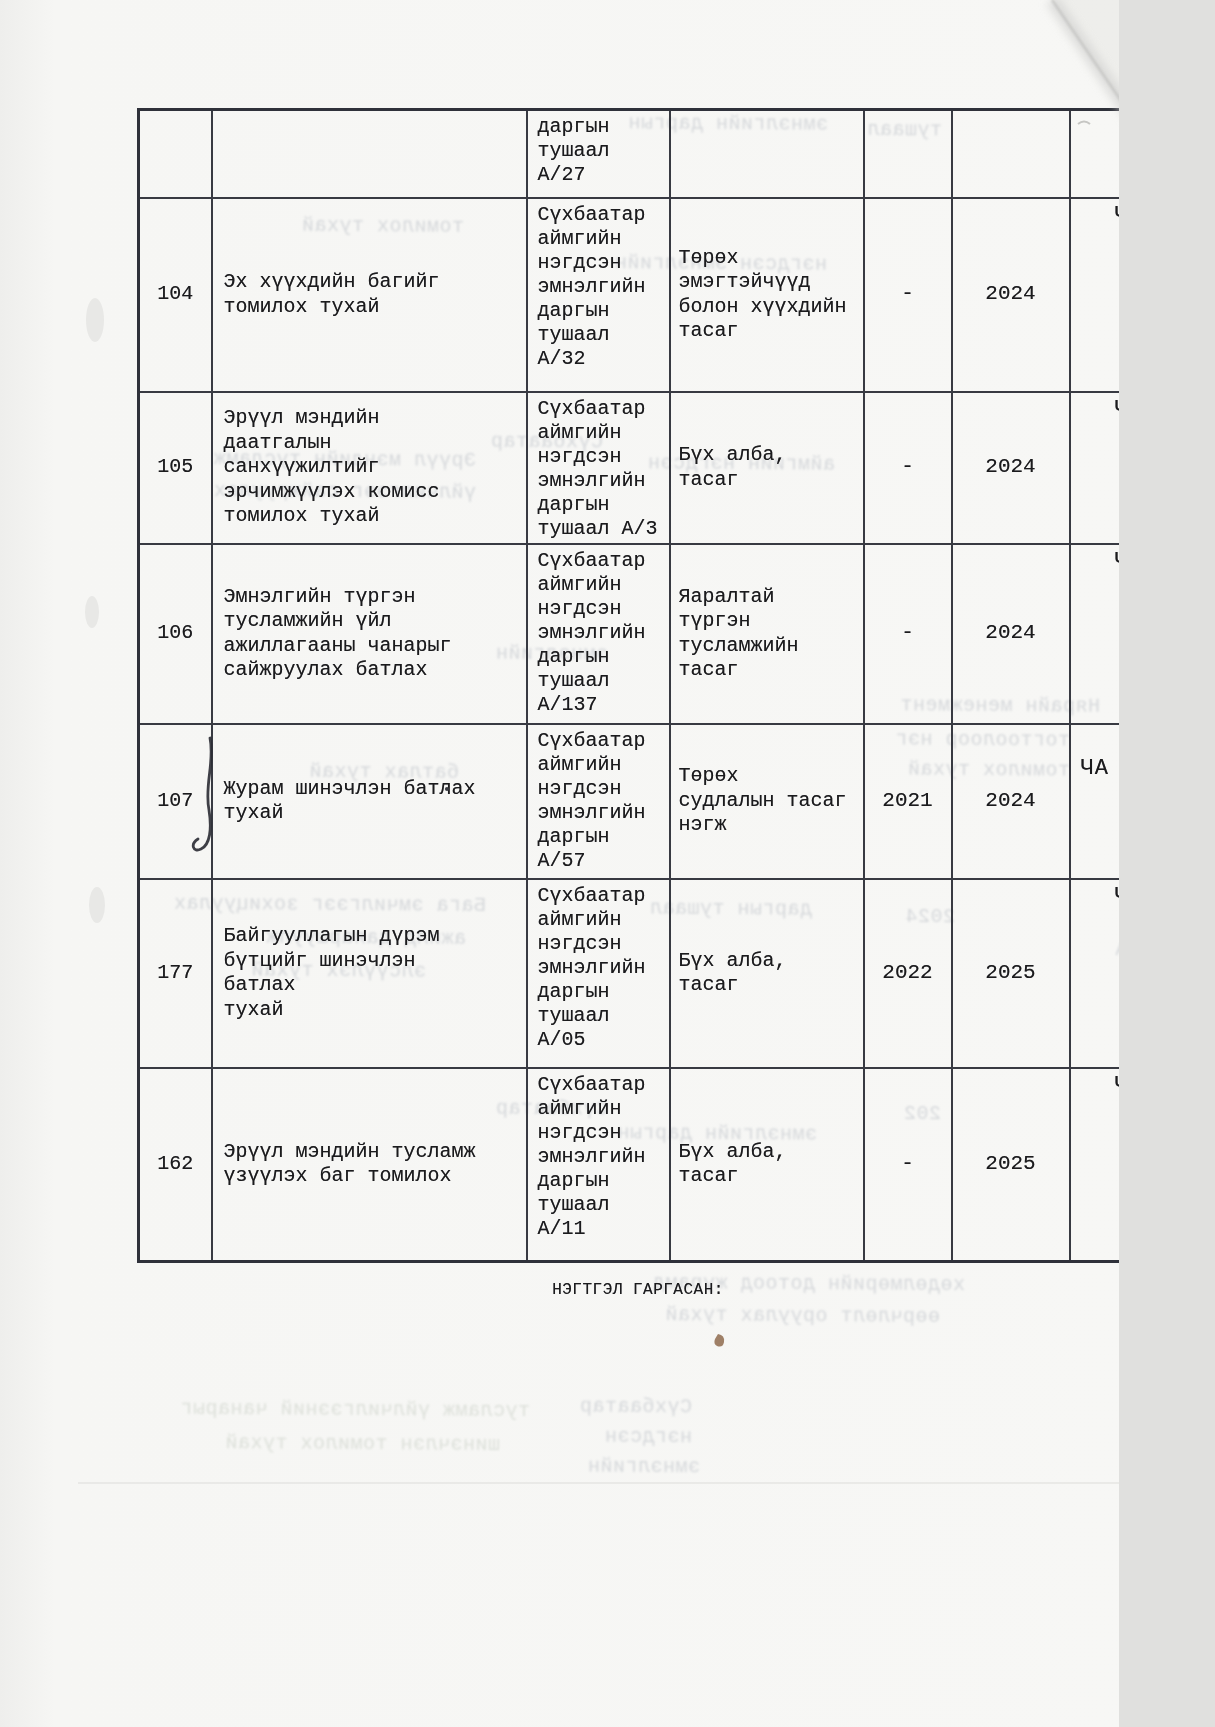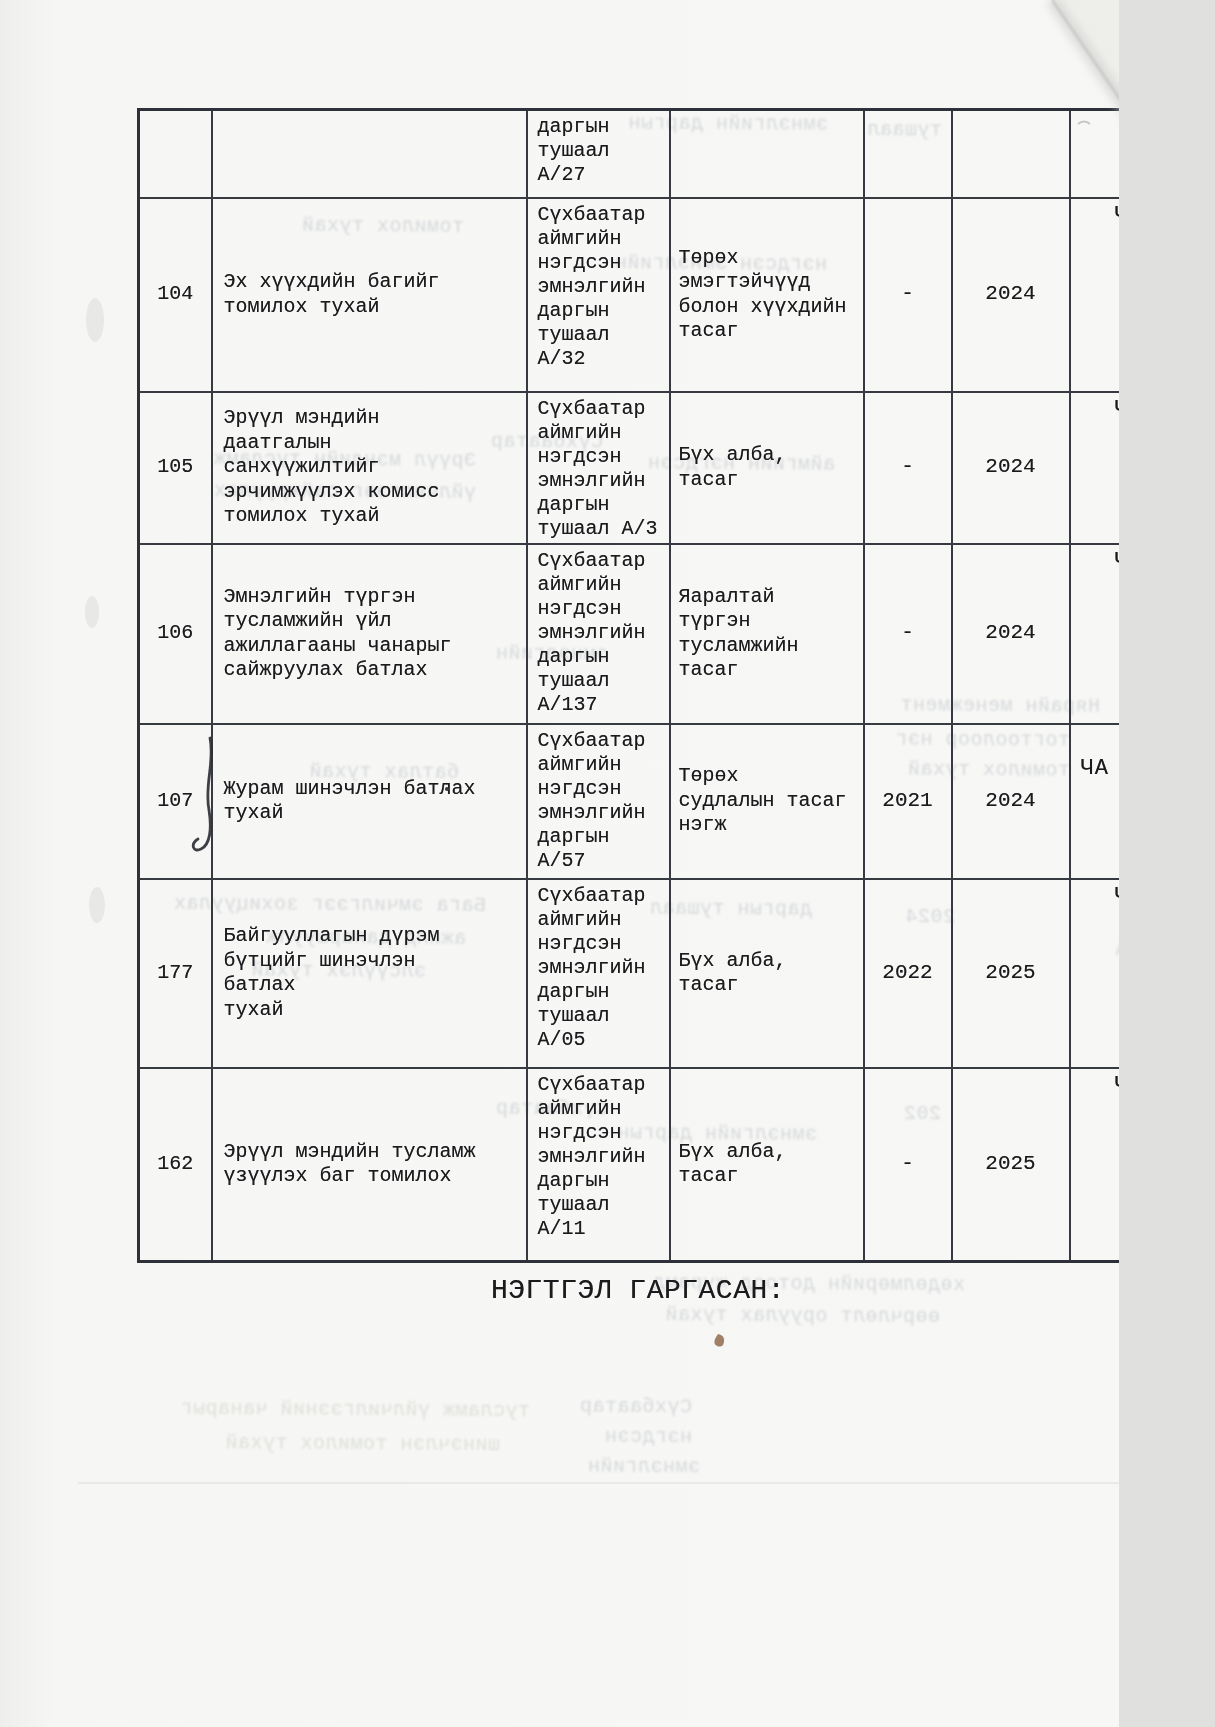--- a/index.html
+++ b/index.html
@@ -38,21 +38,21 @@
   td.c-num   {text-align:center; font-size:20px;}
   td.c-name  {padding:2px 26px 2px 11px; white-space:pre-line;}
   td.c-auth  {padding:4px 4px 2px 10px; vertical-align:top; white-space:pre-line; line-height:24px;}
   td.c-dept  {padding:2px 4px 2px 8px; white-space:pre-line;}
   td.c-start, td.c-end {text-align:center; font-size:21px;}
   td.c-status{vertical-align:top; text-align:center; padding-top:5px; font-size:22px; letter-spacing:1px;}
   td.c-status.low{text-align:left; padding:32px 0 0 10px;}
   
   .footer{
     position:absolute; left:338px; top:1274px; width:600px; z-index:2;
-    text-align:center; font-size:28px; line-height:33px; letter-spacing:.5px;
+    text-align:center; font-size:16px; line-height:33px; letter-spacing:.5px;
     text-shadow:0 0 .5px rgba(20,20,30,.6);
   }
   .pageno{
     position:absolute; left:1152px; top:1510px; z-index:2;
     font-size:23px; text-shadow:0 0 .4px rgba(20,20,30,.5);
   }
   .ghost-rule{
     position:absolute; left:78px; top:1482px; width:1115px; height:2px; z-index:1;
     background:#e6e6e4; opacity:.8;
   }

